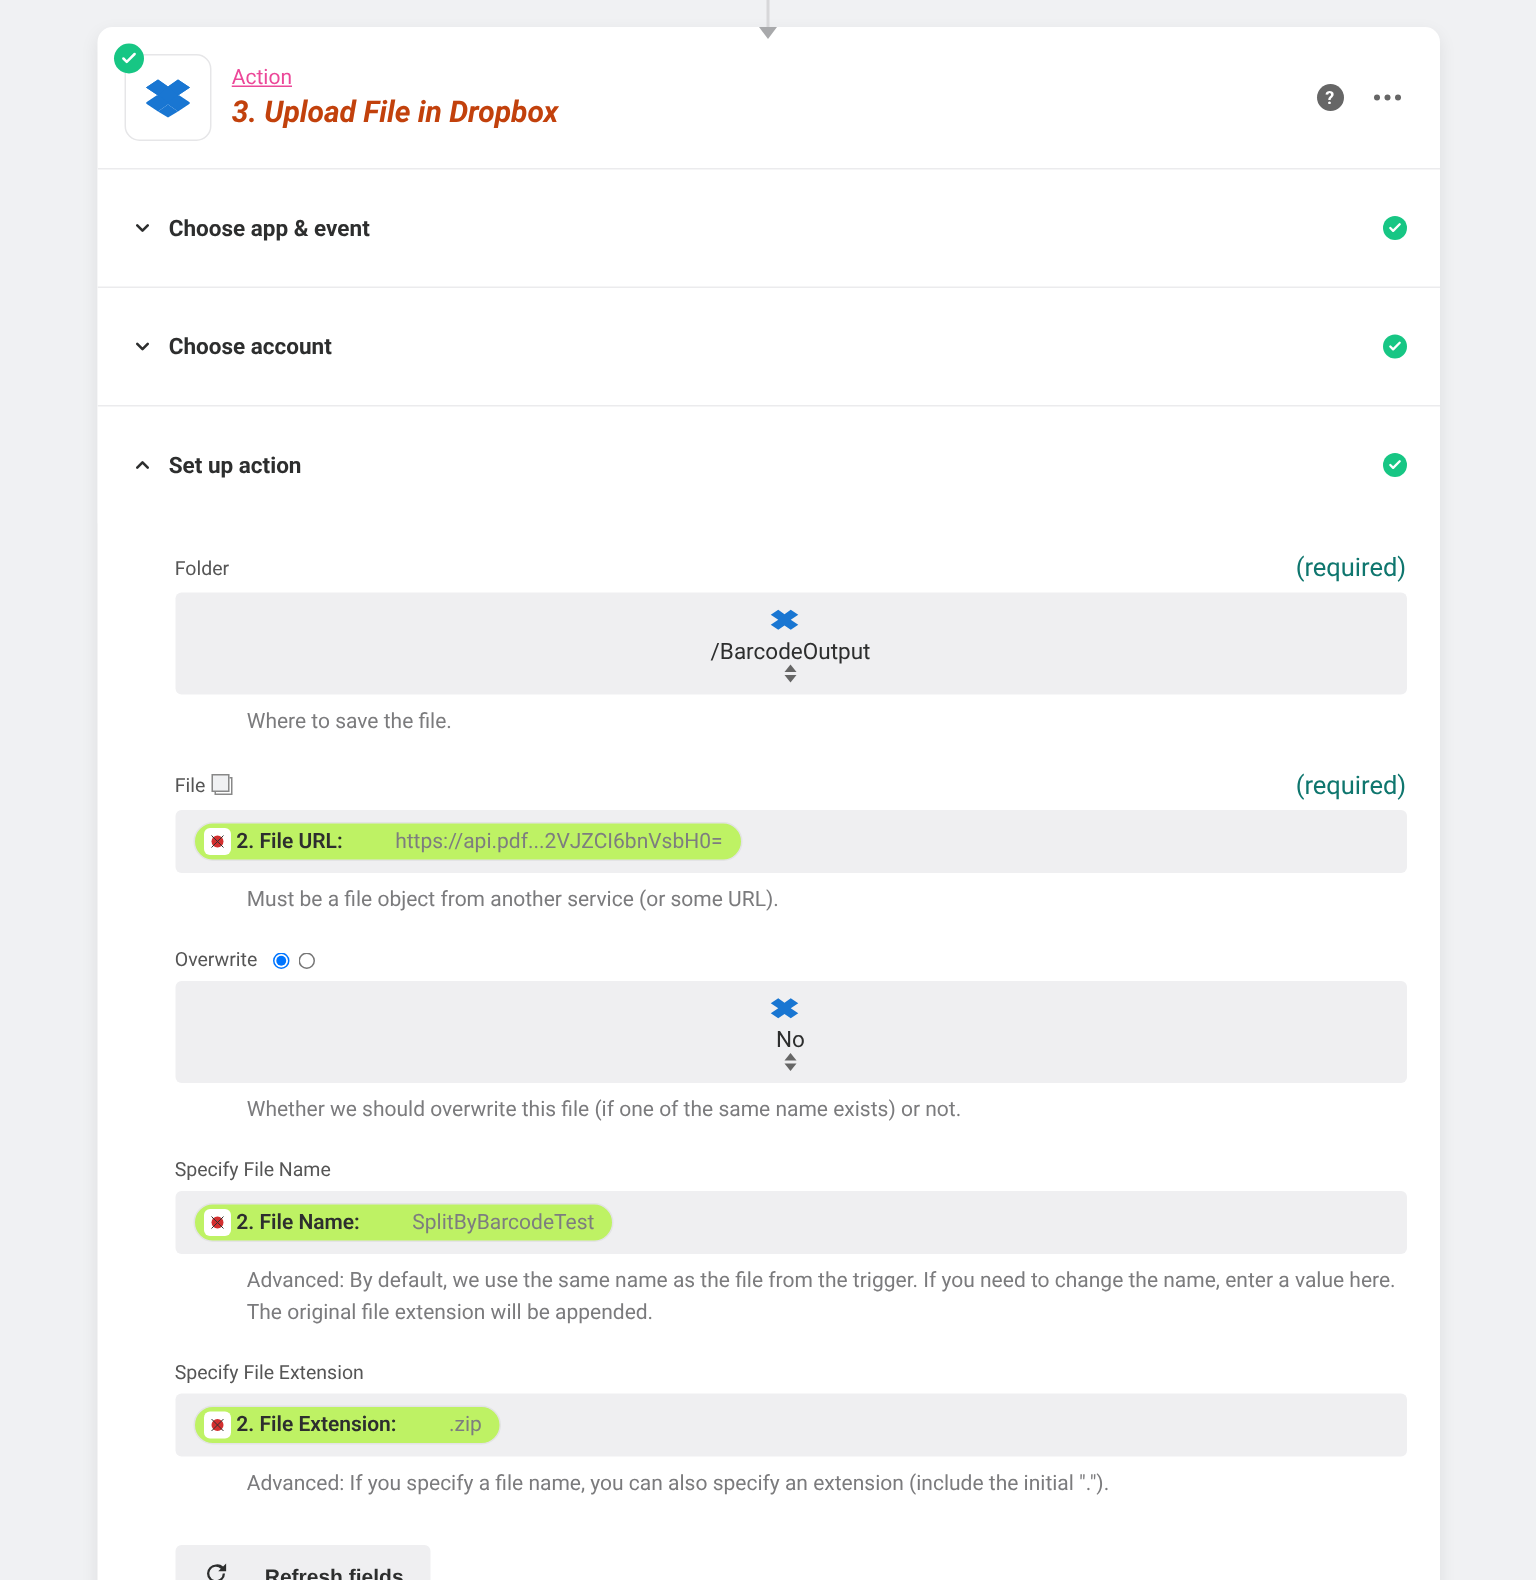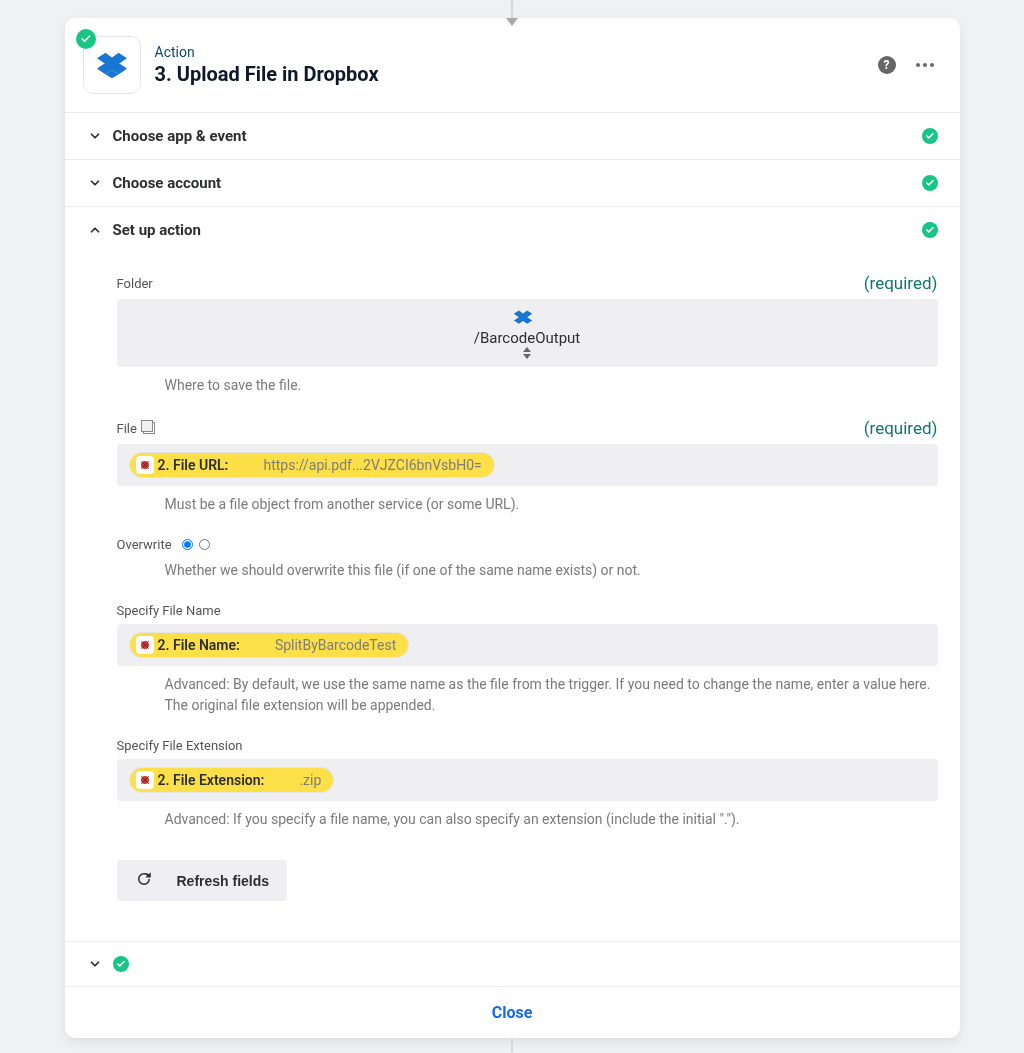--- a/index.html
+++ b/index.html
@@ -59,27 +59,29 @@
     border-radius: 50%;
     display: flex;
     align-items: center;
     justify-content: center;
   }
   .check-badge svg { width: 12px; height: 12px; }
   .dropbox-logo { width: 32px; height: 32px; }
   .header-text { flex: 1; }
   .header-label {
     font-size: 14px;
-    color: #0c4a6e;
+    color: #ec4899;
     margin-bottom: 2px;
+    text-decoration: underline;
   }
   .header-title {
     font-size: 20px;
     font-weight: 700;
-    color: #0f172a;
+    color: #c2410c;
+    font-style: italic;
   }
   .header-actions {
     display: flex;
     align-items: center;
     gap: 16px;
   }
   .help-icon {
     width: 18px; height: 18px;
     border-radius: 50%;
     background: #666;
@@ -99,21 +101,21 @@
     padding: 4px;
   }
   .kebab span {
     width: 4px; height: 4px;
     background: #666;
     border-radius: 50%;
   }
   .section-row {
     display: flex;
     align-items: center;
-    padding: 14px 22px;
+    padding: 30px 22px;
     border-top: 1px solid #ebebed;
     background: #fff;
     cursor: pointer;
   }
   .chevron {
     width: 16px; height: 16px;
     margin-right: 10px;
     display: inline-flex;
     align-items: center;
     justify-content: center;
@@ -198,21 +200,21 @@
   .help-text {
     font-size: 14px;
     color: #7b7b7d;
     margin-top: 8px;
     line-height: 1.5;
     margin-left: 48px;
   }
   .pill {
     display: inline-flex;
     align-items: center;
-    background: #fde047;
+    background: #bef264;
     border: 1px solid #e3e3e5;
     border-radius: 16px;
     padding: 3px 12px 3px 6px;
     font-size: 14px;
     gap: 4px;
   }
   .pill-icon {
     width: 18px; height: 18px;
     border-radius: 4px;
     display: inline-flex;
@@ -403,20 +405,32 @@
     <div class="field">
       <div class="field-label-row">
         <span class="field-label">
           <span>Overwrite</span>
           <span class="radio-group">
             <input type="radio" name="ow" checked="" style="">
             <input type="radio" name="ow" style="">
           </span>
         </span>
       </div>
+      <div class="input-box select">
+        <span class="mini-icon">
+          <svg viewBox="0 0 48 48" width="20" height="20">
+              <path fill="#1976d2" d="M14 6L2 14l12 8-12 8 12 8 10-7 10 7 12-8-12-8 12-8-12-8-10 7z"></path>
+            </svg>
+        </span>
+        <span class="input-box-text">No</span>
+        <span class="caret-updown">
+            <span class="up"></span>
+            <span class="down"></span>
+          </span>
+      </div>
       <div class="help-text">Whether we should overwrite this file (if one of the same name exists) or not.</div>
     </div>
 
     
     <div class="field">
       <div class="field-label-row">
         <span class="field-label">Specify File Name</span>
       </div>
       <div class="input-box">
         <span class="pill">

